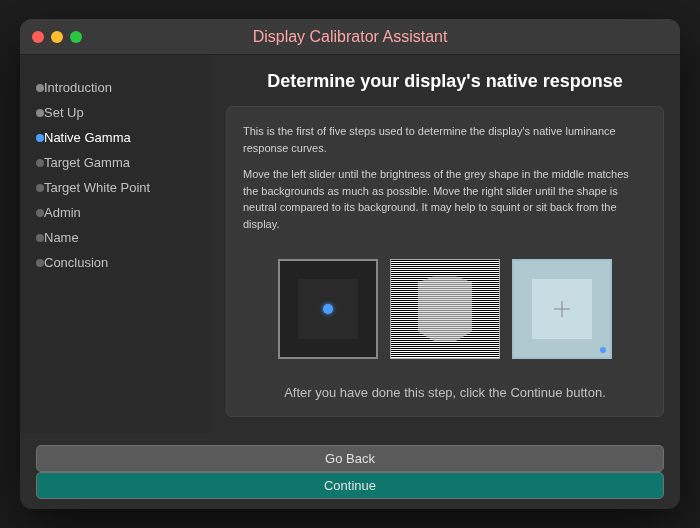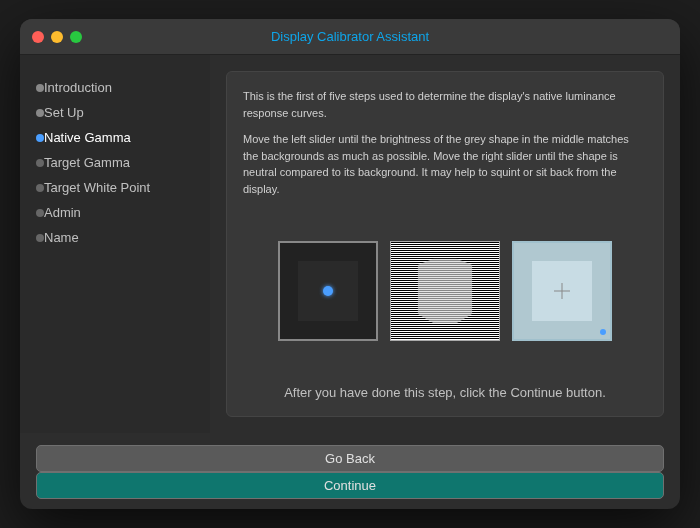--- a/index.html
+++ b/index.html
@@ -48,22 +48,22 @@
       width: 12px;
       height: 12px;
       border-radius: 50%;
     }
 
     .traffic-light.close { background: #ff5f57; }
     .traffic-light.minimize { background: #febc2e; }
     .traffic-light.maximize { background: #28c840; }
 
     .titlebar-title {
-      color: #0ea5e9;
-      font-size: 13px;
+      color: #fca5a5;
+      font-size: 16px;
       font-weight: 500;
     }
 
     .content {
       display: flex;
       flex: 1;
       overflow: hidden;
     }
 
     .sidebar {
@@ -357,23 +357,28 @@
         <span class="sidebar-label">Target White Point</span>
       </div>
       <div class="sidebar-item">
         <div class="sidebar-dot inactive"></div>
         <span class="sidebar-label">Admin</span>
       </div>
       <div class="sidebar-item">
         <div class="sidebar-dot inactive"></div>
         <span class="sidebar-label">Name</span>
       </div>
+      <div class="sidebar-item">
+        <div class="sidebar-dot inactive"></div>
+        <span class="sidebar-label">Conclusion</span>
+      </div>
     </div>
 
     <div class="main">
+      <div class="main-title">Determine your display's native response</div>
 
       <div class="main-panel">
         <p class="description-text">This is the first of five steps used to determine the display's native luminance response curves.</p>
         <p class="description-text">Move the left slider until the brightness of the grey shape in the middle matches the backgrounds as much as possible. Move the right slider until the shape is neutral compared to its background. It may help to squint or sit back from the display.</p>
 
         <div class="calibration-images">
 
           <div class="cal-image-container">
             <div class="cal-image-left">
               <div class="inner-square-left">

